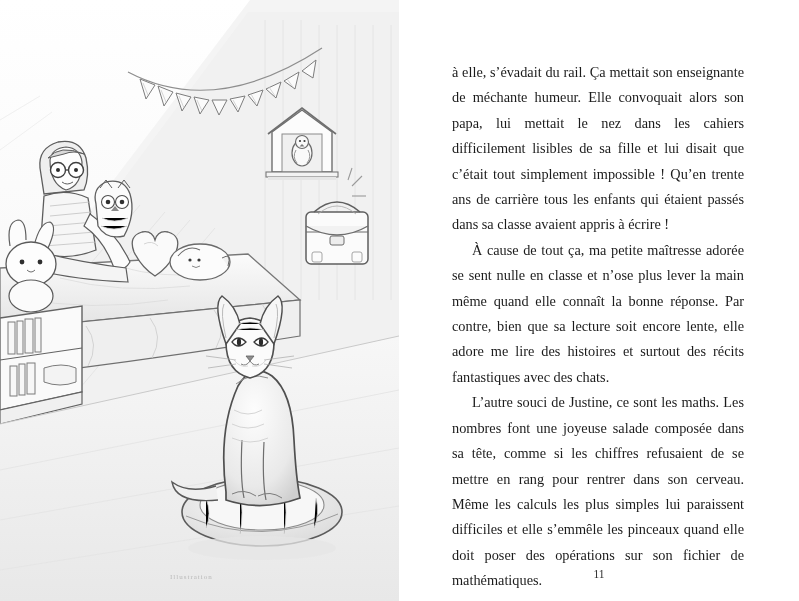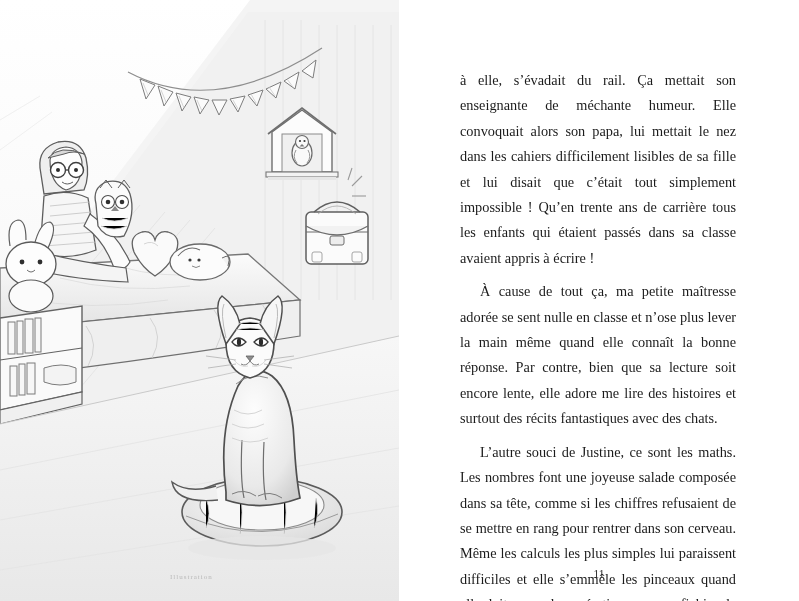--- a/index.html
+++ b/index.html
@@ -53,21 +53,21 @@
     height: 601px;
     background: #ffffff;
   }
   .text-col {
     position: absolute;
     left: 53px;
     top: 60px;
     width: 292px;
   }
   .text-col p {
-    margin: 8px;
+    margin: 0;
     font-family: "Liberation Serif", serif;
     font-size: 14.3px;
     line-height: 25.4px;
     color: #1b1b1b;
     text-align: justify;
     text-justify: inter-word;
     hyphens: manual;
   }
   .text-col p.indent {
     text-indent: 20px;

